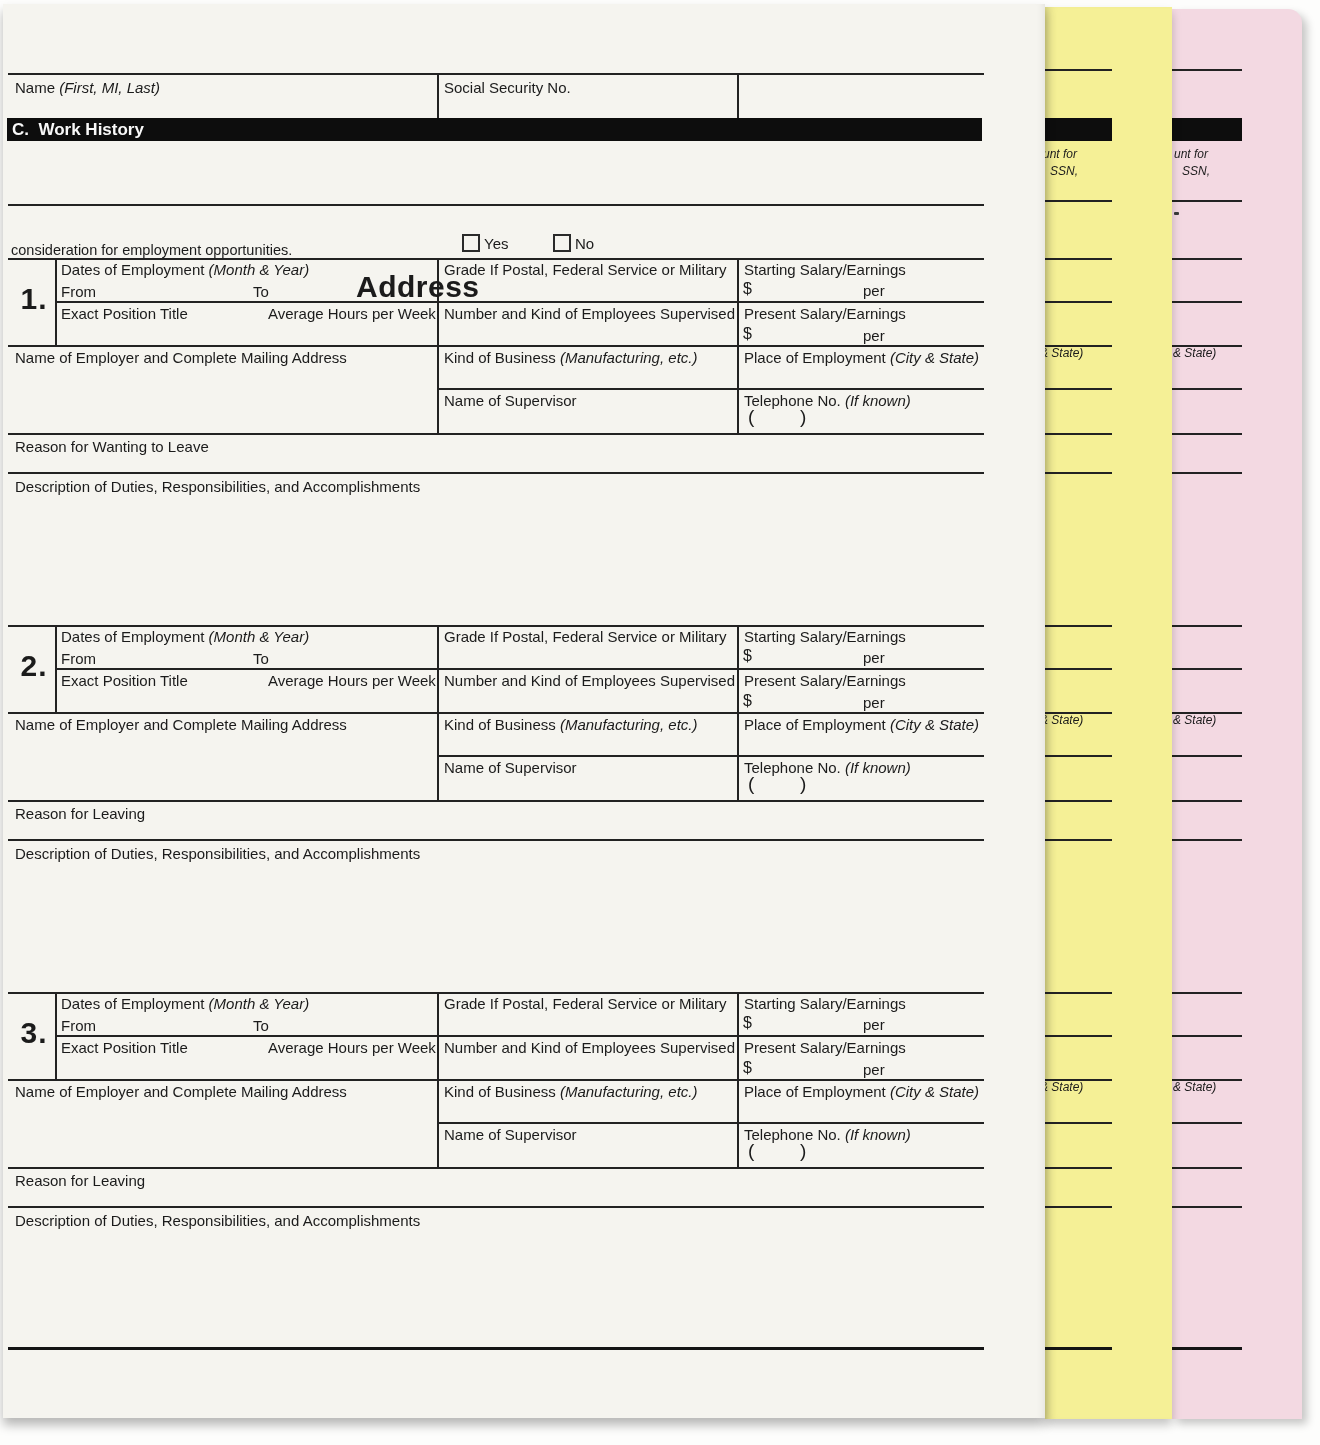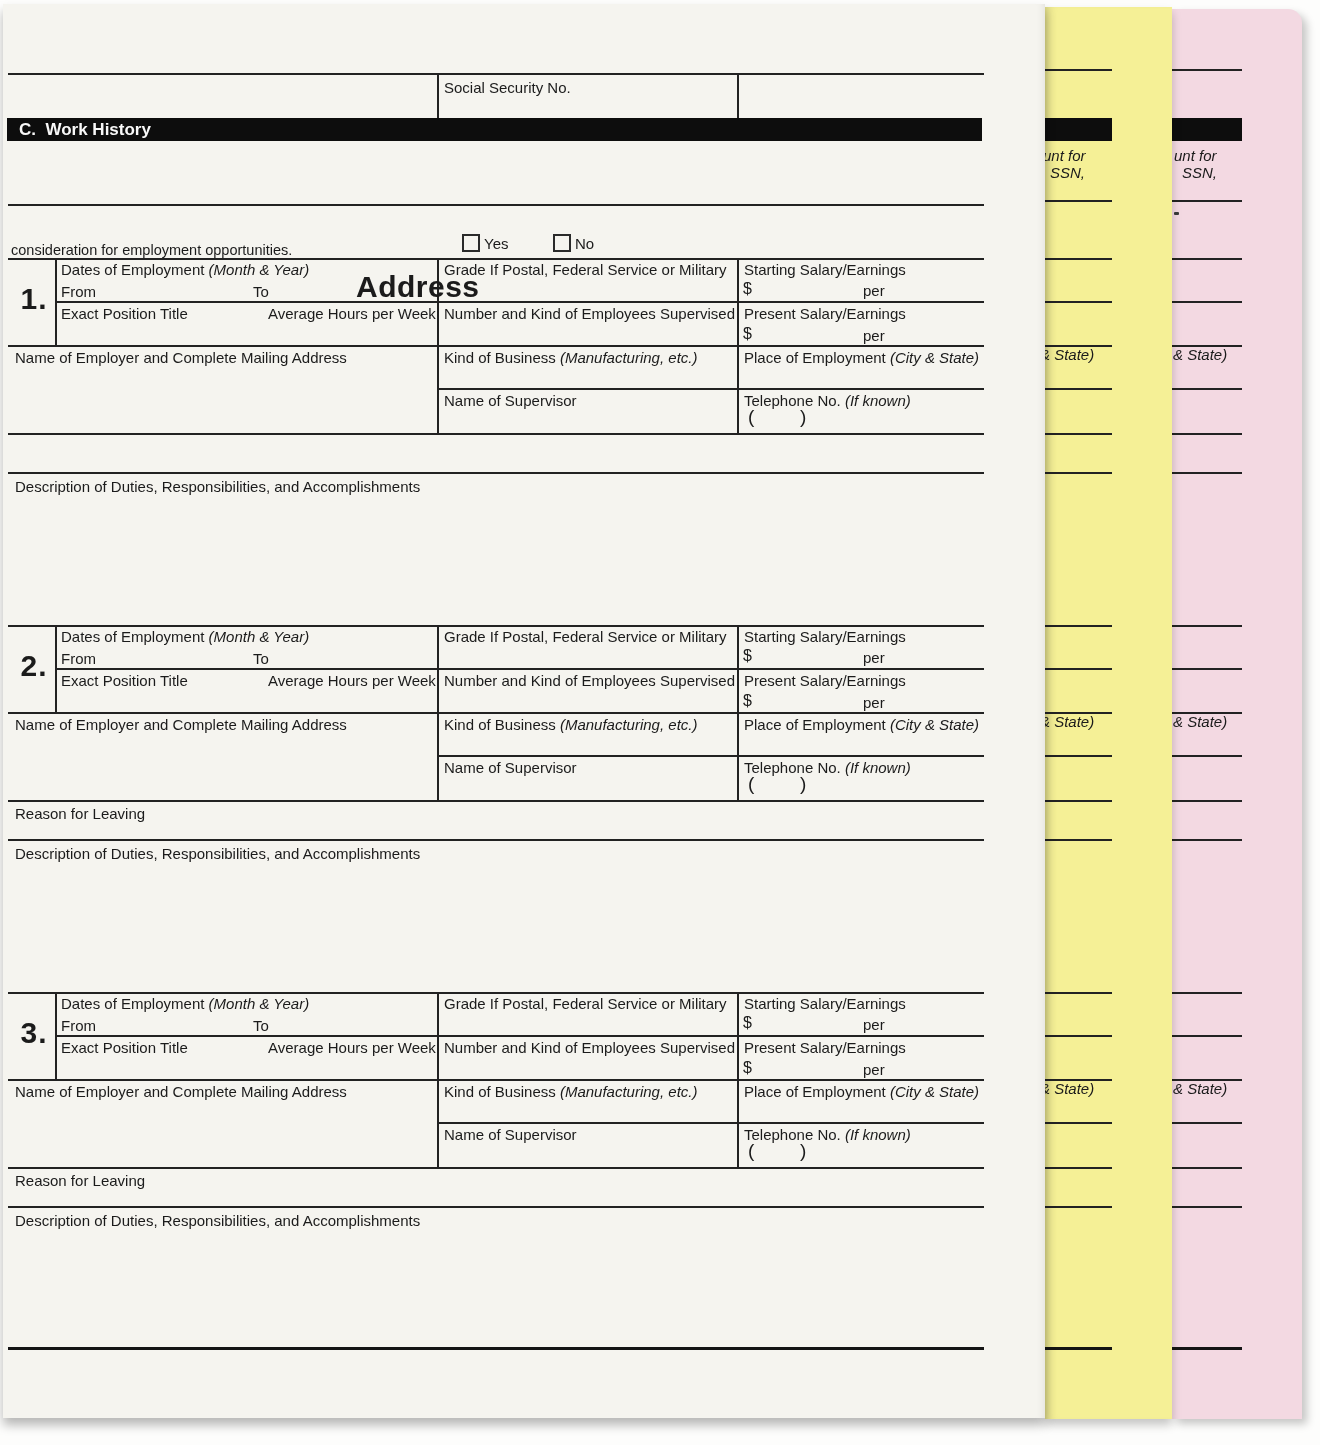--- a/index.html
+++ b/index.html
@@ -11,32 +11,32 @@
   .sheet-yellow{left:1045px;top:7px;width:127px;height:1412px;background:#f5f096;
               box-shadow:0 6px 9px rgba(0,0,0,.22), inset 10px 0 12px -9px rgba(0,0,0,.18);}
   .sheet-white{left:3px;top:4px;width:1042px;height:1414px;background:#f5f4ef;
               box-shadow:0 7px 10px rgba(0,0,0,.28), inset -8px 0 10px -8px rgba(0,0,0,.10);}
   .hl{position:absolute;height:2px;background:#222;}
   .hl.thick{height:3px;background:#141414;}
   .vl{position:absolute;width:2px;background:#222;}
   .lbl{position:absolute;font-size:15px;white-space:pre;}
   .it{font-style:italic;}
   .bar{position:absolute;background:#0d0d0d;color:#f8f8f8;font-weight:bold;font-size:17px;
-       display:flex;align-items:center;padding-left:12px;box-sizing:border-box;white-space:pre;}
+       display:flex;align-items:center;padding-left:5px;box-sizing:border-box;white-space:pre;}
   .instr{position:absolute;font-style:italic;font-size:14.5px;line-height:17.5px;white-space:pre;}
   .qtext{position:absolute;font-size:14.5px;line-height:16px;white-space:pre;}
   .checkbox{position:absolute;width:14px;height:14px;border:2px solid #2a2a2a;background:transparent;}
   .cblabel{position:absolute;font-size:15px;}
   .num{position:absolute;left:8px;top:24px;width:46px;text-align:center;
        font-size:30px;font-weight:bold;letter-spacing:1px;}
   .present{position:absolute;left:301px;top:12px;font-size:30px;font-weight:bold;letter-spacing:.5px;}
   .block{position:absolute;left:0;width:1045px;height:362px;}
   .cell{position:absolute;}
   .paren{position:absolute;font-size:19px;}
-  .fragment{position:absolute;font-style:italic;font-size:15px;white-space:pre;}
+  .fragment{position:absolute;font-style:italic;font-size:12px;white-space:pre;}
   .copybar{position:absolute;background:#0d0d0d;}
   .speck{position:absolute;width:5px;height:3px;background:#3a3a3a;border-radius:1px;}
 </style>
 </head>
 <body>
 
 <div class="photo">
 
   <div class="sheet sheet-pink" id="pink-sheet">
     <div class="copybar" style="left:0;top:109px;width:70px;height:23px;"></div>
@@ -98,20 +98,23 @@
       <div class="hl" style="left: 0px; top: 1199px; width: 67px;"></div>
       <div class="hl thick" style="left: 0px; top: 1340px; width: 67px;"></div>
     </div>
 
   <div class="sheet sheet-white" id="white-sheet">
 
     <div class="hl" style="left:5px;top:69px;width:976px;"></div>
     <div class="vl" style="left:434px;top:69px;height:45px;"></div>
     <div class="vl" style="left:734px;top:69px;height:45px;"></div>
 
+    <div class="cell" style="left:5px;top:69px;width:429px;height:45px;">
+      <span class="lbl" style="left:7px;top:6px;"><span>Name</span> <span class="it">(First, MI, Last)</span></span>
+    </div>
     <div class="cell" style="left:434px;top:69px;width:290px;height:45px;">
       <span class="lbl" style="left:7px;top:6px;">Social Security No.</span>
     </div>
 
     <div class="bar" style="left:4px;top:114px;width:975px;height:23px;">C.  Work History</div>
 
     <div class="instr" style="left:22px;top:144px;">
     </div>
     <div class="hl" style="left:5px;top:200px;width:976px;"></div>
 
@@ -185,20 +188,23 @@
     <div class="cell" style="left:434px;top:130px;width:300px;height:45px;">
       <span class="lbl" style="left:7px;top:4px;">Name of Supervisor</span>
     </div>
 
     <div class="cell" style="left:734px;top:130px;width:247px;height:45px;">
       <span class="lbl" style="left:7px;top:4px;"><span>Telephone No.</span> <span class="it">(If known)</span></span>
       <span class="paren" style="left:11px;top:18px;">(</span>
       <span class="paren" style="left:63px;top:18px;">)</span>
     </div>
 
+    <div class="cell" style="left:5px;top:175px;width:976px;height:39px;">
+      <span class="lbl" style="left:7px;top:5px;">Reason for Wanting to Leave</span>
+    </div>
 
     <div class="cell" style="left:5px;top:214px;width:976px;height:145px;">
       <span class="lbl" style="left:7px;top:6px;">Description of Duties, Responsibilities, and Accomplishments</span>
     </div>
   </div>
       <div class="block" style="top: 621px;">
 
     <div class="hl" style="left:5px;top:0;width:976px;"></div>
     <div class="hl" style="left:52px;top:43px;width:929px;"></div>
     <div class="hl" style="left:5px;top:87px;width:976px;"></div>

